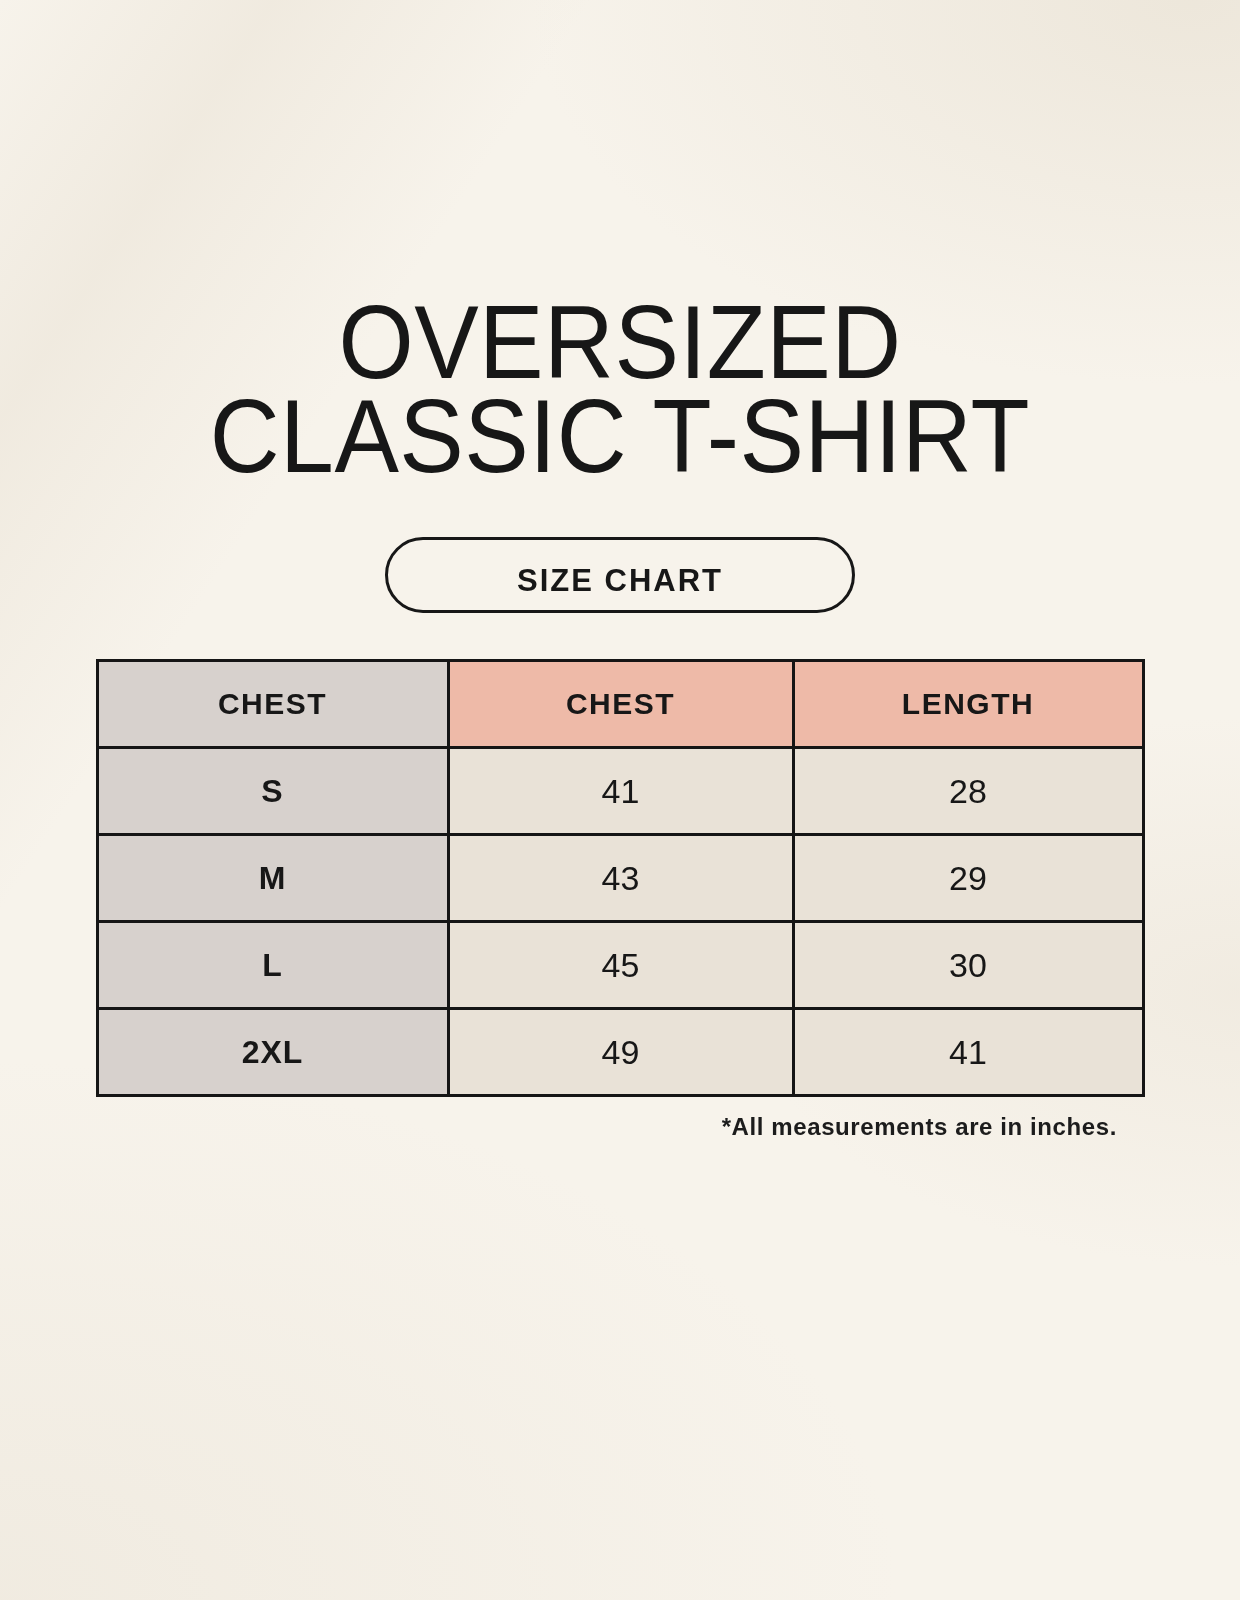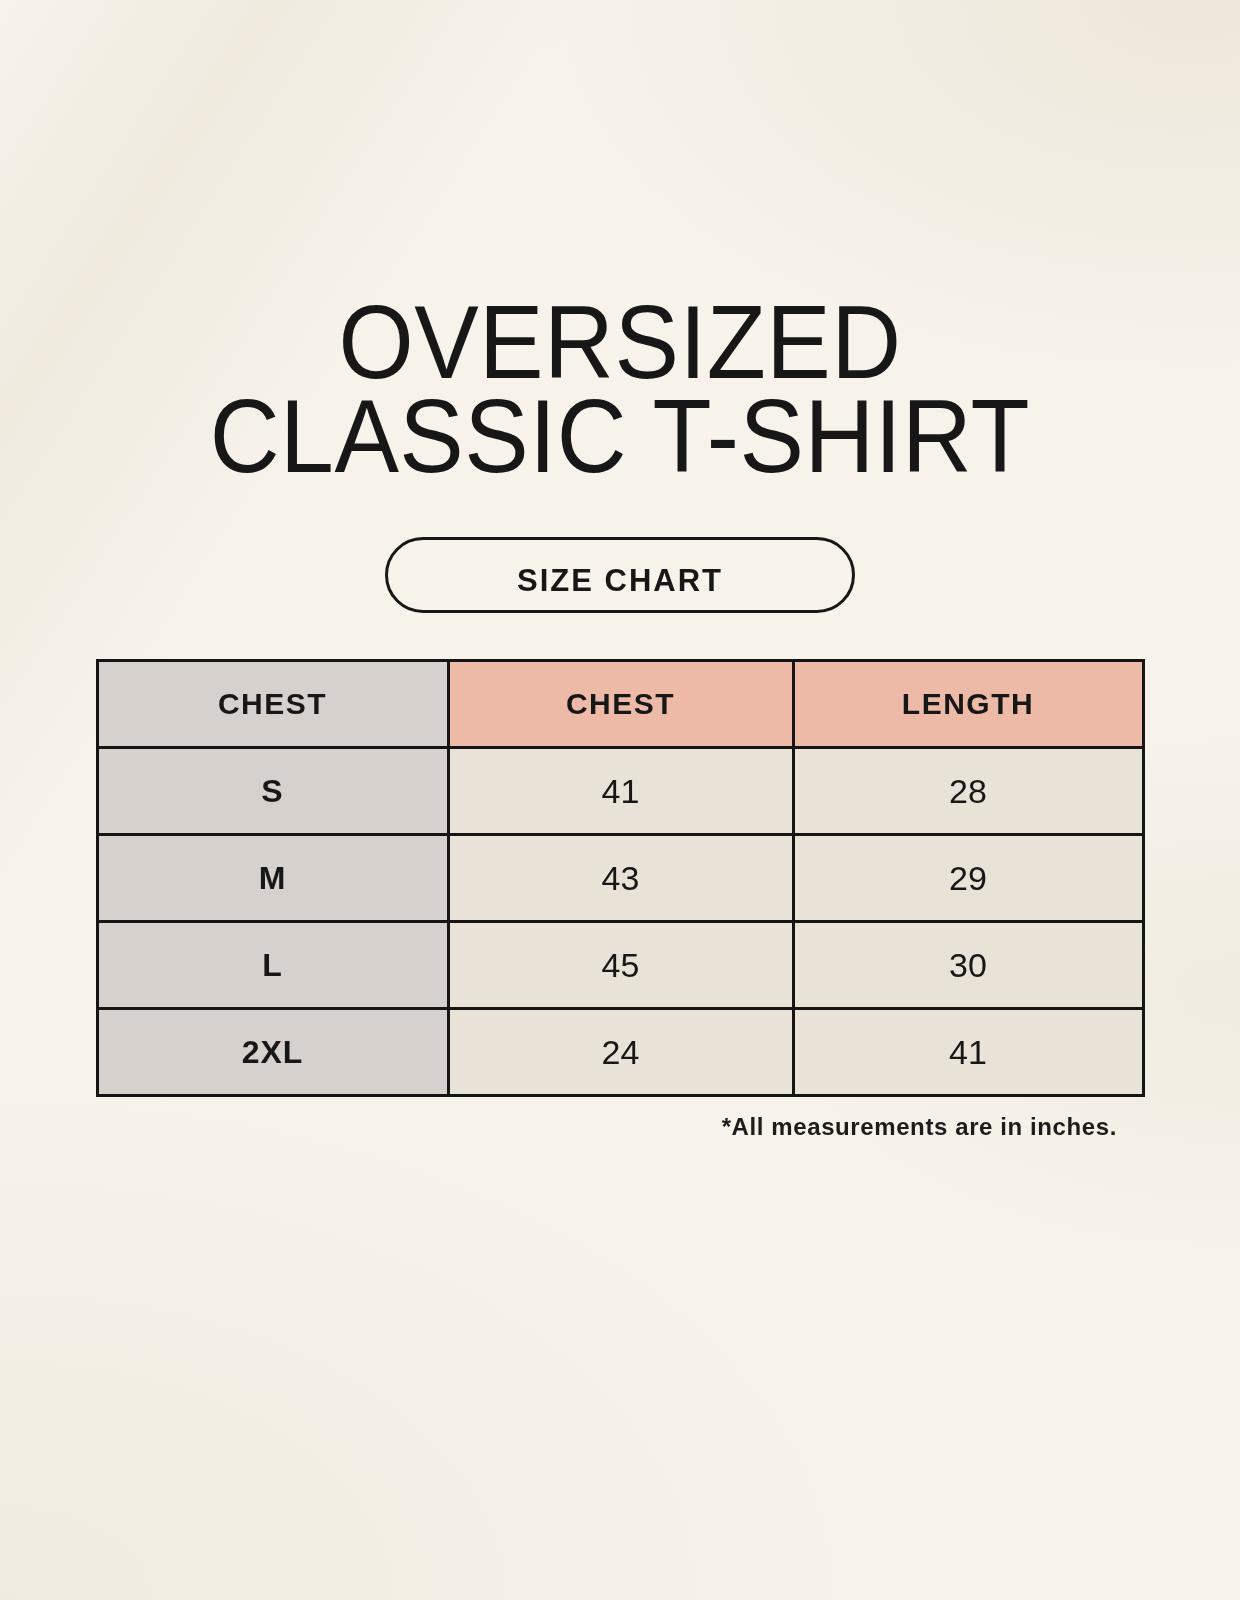--- a/index.html
+++ b/index.html
@@ -143,21 +143,21 @@
         <td class="row-value">43</td>
         <td class="row-value">29</td>
       </tr>
       <tr>
         <th class="row-label">L</th>
         <td class="row-value">45</td>
         <td class="row-value">30</td>
       </tr>
       <tr>
         <th class="row-label">2XL</th>
-        <td class="row-value">24</td>
+        <td class="row-value">49</td>
         <td class="row-value">41</td>
       </tr>
     </tbody>
   </table>
 
   <div class="footnote">*All measurements are in inches.</div>
 
 </div>
 
 </body></html>

